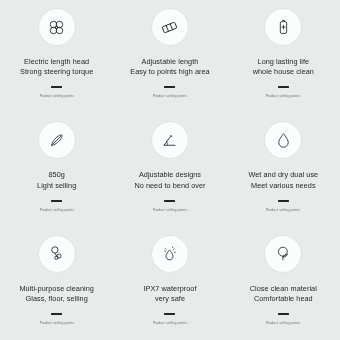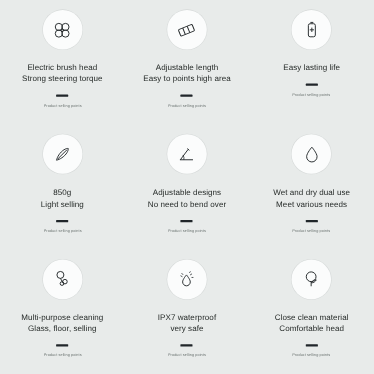--- a/index.html
+++ b/index.html
@@ -83,21 +83,21 @@
         <svg width="19" height="19" viewBox="0 0 24 24" fill="none" stroke="#24292b" stroke-width="1.1">
           <circle cx="8.2" cy="8.2" r="4.1"></circle>
           <circle cx="15.8" cy="8.2" r="4.1"></circle>
           <circle cx="8.2" cy="15.8" r="4.1"></circle>
           <circle cx="15.8" cy="15.8" r="4.1"></circle>
           <circle cx="12" cy="12" r="1.5"></circle>
         </svg>
       </span>
     </div>
     <div class="feature-text">
-      <span class="line">Electric brush head</span>
+      <span class="line">Electric length head</span>
       <span class="line">Strong steering torque</span>
     </div>
     <div class="dash"></div>
     <div class="caption">Product selling points</div>
   </div>
 
   <div class="cell">
     <div class="icon-badge">
       <span>
         <svg width="19" height="19" viewBox="0 0 24 24" fill="none" stroke="#24292b" stroke-width="1.1">
@@ -122,21 +122,22 @@
       <span>
         <svg width="19" height="19" viewBox="0 0 24 24" fill="none" stroke="#24292b" stroke-width="1.1">
           <rect x="8" y="4.5" width="8" height="15" rx="2"></rect>
           <line x1="10.3" y1="3" x2="13.7" y2="3"></line>
           <line x1="12" y1="9" x2="12" y2="14"></line>
           <line x1="9.6" y1="11.5" x2="14.4" y2="11.5"></line>
         </svg>
       </span>
     </div>
     <div class="feature-text">
-      <span class="line">Easy lasting life</span>
+      <span class="line">Long lasting life</span>
+      <span class="line">whole house clean</span>
     </div>
     <div class="dash"></div>
     <div class="caption">Product selling points</div>
   </div>
 
   <div class="cell">
     <div class="icon-badge">
       <span>
         <svg width="19" height="19" viewBox="0 0 24 24" fill="none" stroke="#24292b" stroke-width="1.1">
           <path d="M19 5C19 5 15.5 4.5 11 9C6.5 13.5 5.5 18.5 5.5 18.5C5.5 18.5 10.5 17.5 15 13C19.5 8.5 19 5 19 5Z"></path>

